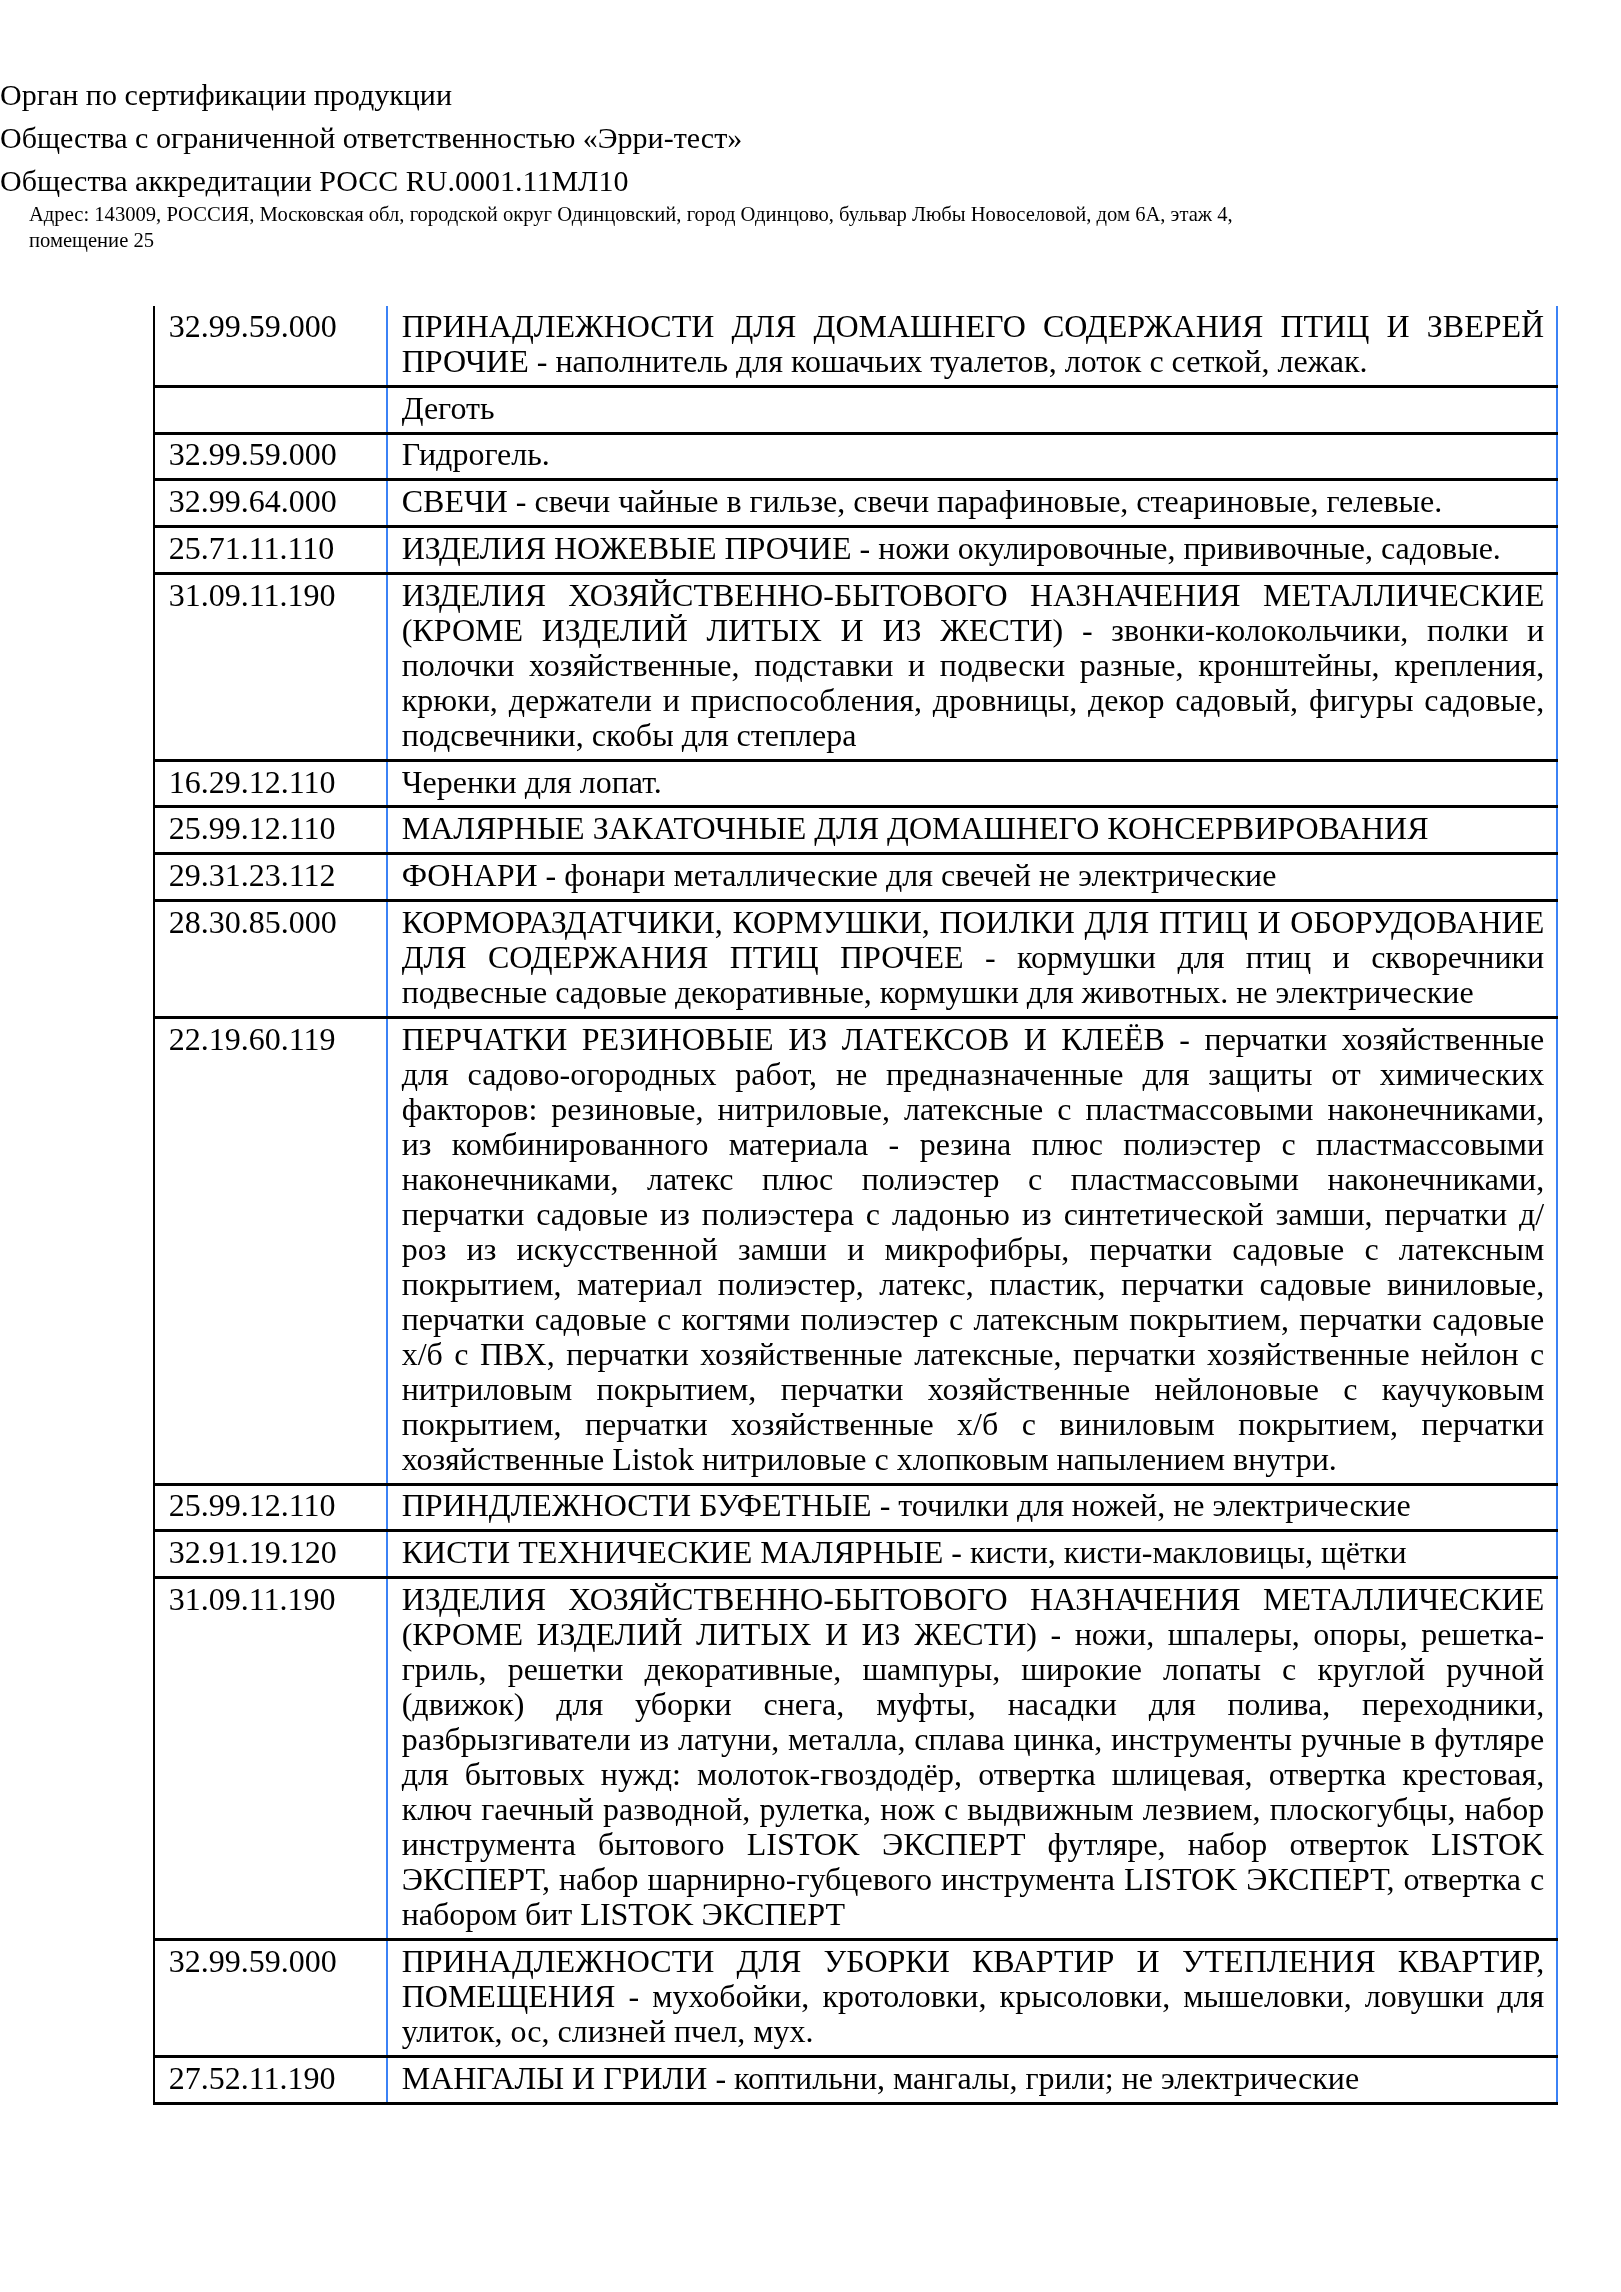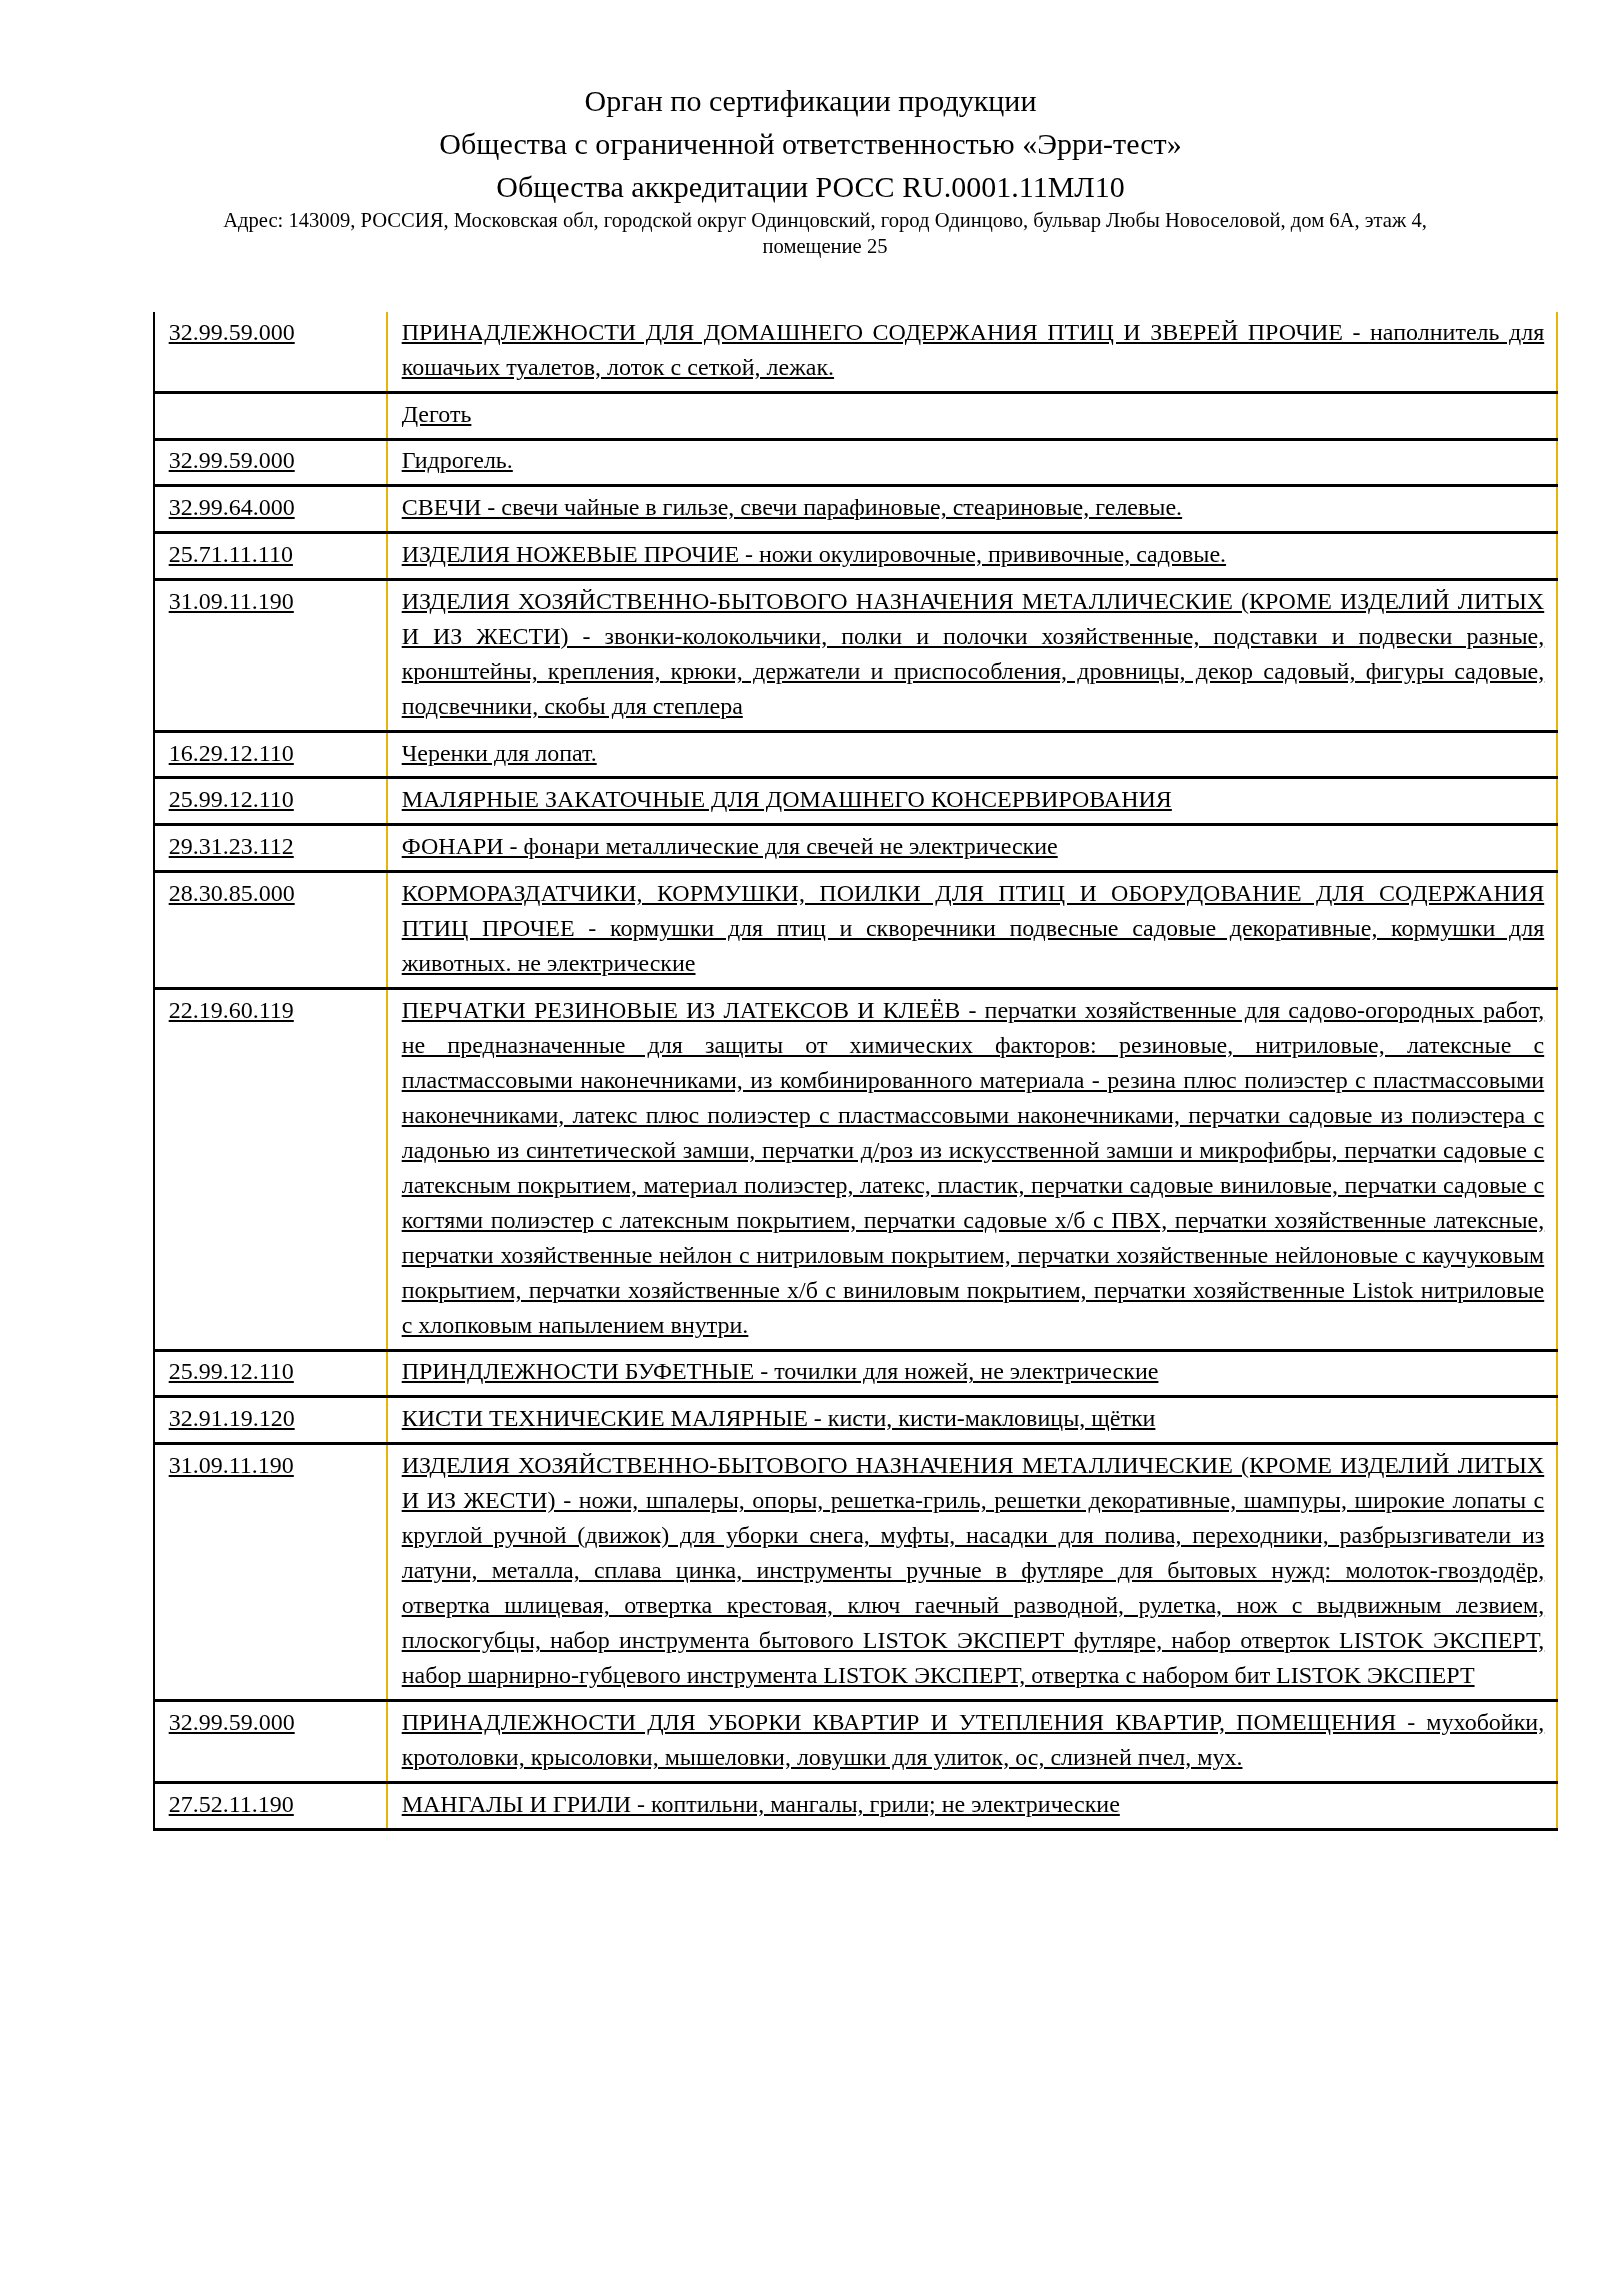--- a/index.html
+++ b/index.html
@@ -8,22 +8,20 @@
     width: 1621px;
     height: 2293px;
     background: #ffffff;
     color: #000000;
     font-family: "Liberation Serif", serif;
     overflow: hidden;
     box-sizing: border-box;
   }
   .doc-header {
     padding-top: 73px;
-    text-align: center;
-    margin-top: 6px;
   }
   .h-big {
     font-size: 30px;
     line-height: 43px;
     white-space: nowrap;
   }
   .h-small {
     font-size: 20.6px;
     line-height: 25.5px;
     white-space: nowrap;
@@ -36,29 +34,28 @@
     width: 100%;
     border-collapse: collapse;
     table-layout: fixed;
     border-left: 2px solid #000;
     border-right: 2px solid #000;
     border-bottom: 3.9px solid #000;
   }
   col.col-code { width: 233px; }
   table.product-table td {
     vertical-align: top;
-    font-size: 24px;
+    font-size: 32px;
     line-height: 35px;
     border-left: 2px solid #000;
-    border-right: 2px solid #eab308;
+    border-right: 2px solid #3b82f6;
     border-top: 3.9px solid #000;
     padding: 2.9px 11.8px 5.9px 13.7px;
     box-sizing: border-box;
     word-wrap: break-word;
-    text-decoration: underline;
   }
   table.product-table tr:first-child td { border-top: none; }
   td.cell-code { padding-left: 19.6px; }
   td.cell-desc { text-align: justify; }
 </style>
 </head>
 <body>
 
 <div class="page">
 

